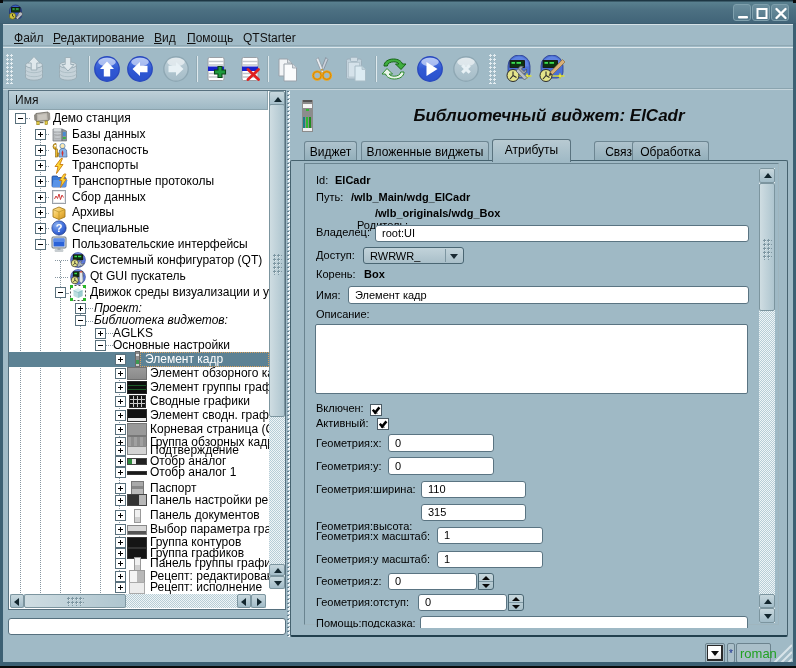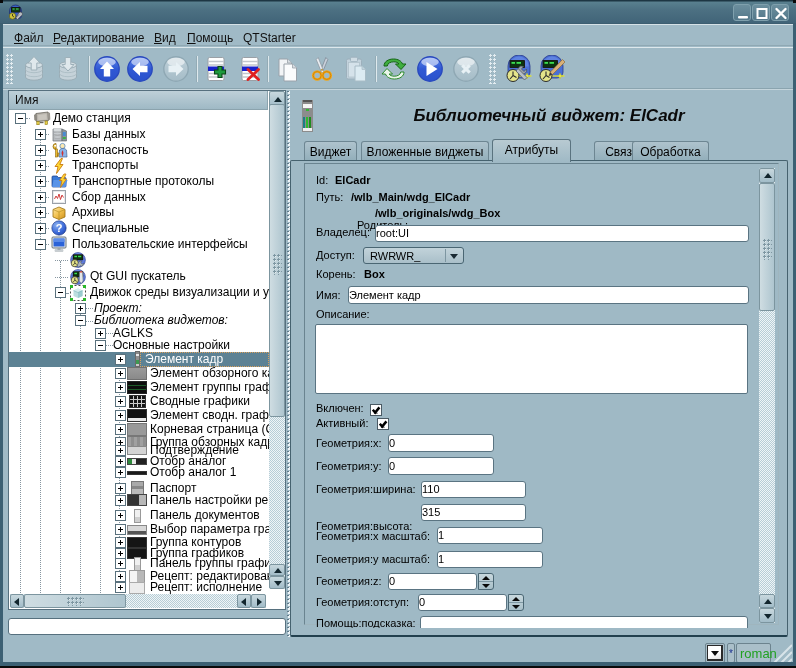--- a/index.html
+++ b/index.html
@@ -61,21 +61,21 @@
   font-size:17px; font-weight:bold; font-style:italic; color:#0a0a0a; }
 .tab { position:absolute; top:51px; height:20px; font-size:12px; text-align:center;
   background:linear-gradient(180deg,#aec3cd,#92aeba); border:1px solid #6d8692; border-bottom:none;
   border-radius:3px 3px 0 0; padding-top:3px; }
 .tab.active { top:49px; height:23px; background:linear-gradient(180deg,#b8cad2,#9fb9c5); border-color:#5a737f; z-index:3; }
 #tab-page { position:absolute; left:0px; top:70px; width:498px; height:477px;
   background:#9fb9c5; border:1px solid #46626f; border-bottom:2px solid #22404e; border-radius:2px; }
 #scrollarea { position:absolute; left:13px; top:2px; width:475px; height:462px; border:1px solid #6a8490; border-right-color:#9fb5be; border-bottom-color:#9fb5be; background:#9fb9c5; }
 #form { position:absolute; left:0; top:0; width:457px; height:464px; overflow:hidden; font-size:11px; }
 .lbl { position:absolute; white-space:nowrap; color:#000; }
-.field { position:absolute; background:#fff; border:1px solid #5a7482; border-radius:3px; font-size:11px; padding:0 0 0 0; white-space:nowrap; overflow:hidden;}
+.field { position:absolute; background:#fff; border:1px solid #5a7482; border-radius:3px; font-size:11px; padding:0 0 0 6px; white-space:nowrap; overflow:hidden;}
 .cb { position:absolute; width:12px; height:12px; background:#fff; border:1px solid #4a5a64; }
 .spin { position:absolute; width:16px; background:linear-gradient(180deg,#c8d8de,#a8bfc8); border:1px solid #4a6673; border-radius:0 3px 3px 0; }
 
 #statusbar { position:absolute; left:3px; top:638px; width:790px; height:25px; background:#a0bac6; }
 </style>
 </head>
 <body>
 <div id="frame"></div>
 
 <div id="titlebar">
@@ -373,20 +373,21 @@
           <circle cx="8" cy="8" r="7.4" fill="#5f7ce0" stroke="#2a3a8c" stroke-width="0.6"></circle>
           <path d="M1.5 6 a6.8 6.8 0 0 1 13 0 Z" fill="#7a94e8" opacity="0.8"></path>
           <rect x="2.8" y="2.2" width="10.4" height="6" rx="0.8" fill="#161616"></rect>
           <rect x="3.7" y="3" width="8.6" height="4.4" fill="#0c330f"></rect>
           <rect x="4.4" y="3.8" width="2.6" height="1.4" fill="#3ddd50"></rect>
           <rect x="8" y="3.8" width="3.2" height="1.4" fill="#3ddd50"></rect>
           <circle cx="4.8" cy="11.2" r="3.6" fill="#e4e48a" stroke="#2a2a2a" stroke-width="0.7"></circle>
           <path d="M4.8 8.8 v2.4 l-1.7 2 M4.8 11.2 l2 1.2" stroke="#2a2a2a" stroke-width="0.8" fill="none"></path>
           <path d="M8.6 10.4 a2.5 2.5 0 0 1 3.4 -1 L10.8 10.6 l1.6 1.6 L13.8 11 a2.5 2.5 0 0 1 -3.6 2.8 L8.8 15.2 L7.2 13.6 Z" fill="#aab2bc" stroke="#4a525c" stroke-width="0.6"></path>
         </svg></div>
+      <div class="abs" style="left:81px; top:161.5px; white-space:nowrap;">Системный конфигуратор (QT)</div>
 <div class="hguide" style="left:46px; top:185.5px; width:13px;"></div>
       <div class="abs" style="left:61px; top:177.5px; width:18px; height:16px;"><svg width="16" height="16" viewBox="0 0 16 16">
           <circle cx="8" cy="8" r="7.4" fill="#5f7ce0" stroke="#2a3a8c" stroke-width="0.6"></circle>
           <path d="M1.5 6 a6.8 6.8 0 0 1 13 0 Z" fill="#7a94e8" opacity="0.8"></path>
           <rect x="2.8" y="2.2" width="10.4" height="6" rx="0.8" fill="#161616"></rect>
           <rect x="3.7" y="3" width="8.6" height="4.4" fill="#0c330f"></rect>
           <rect x="4.4" y="3.8" width="2.6" height="1.4" fill="#3ddd50"></rect>
           <circle cx="4.8" cy="11.2" r="3.6" fill="#e4e48a" stroke="#2a2a2a" stroke-width="0.7"></circle>
           <path d="M4.8 8.8 v2.4 l-1.7 2 M4.8 11.2 l2 1.2" stroke="#2a2a2a" stroke-width="0.8" fill="none"></path>
           <path d="M9.5 3.5 l1.6 -1.8 l1.6 1.8 l0.4 8.5 l-1.9 2.6 l-1.9 -2.6 Z" fill="#e2e6ea" stroke="#6a7076" stroke-width="0.6"></path>

